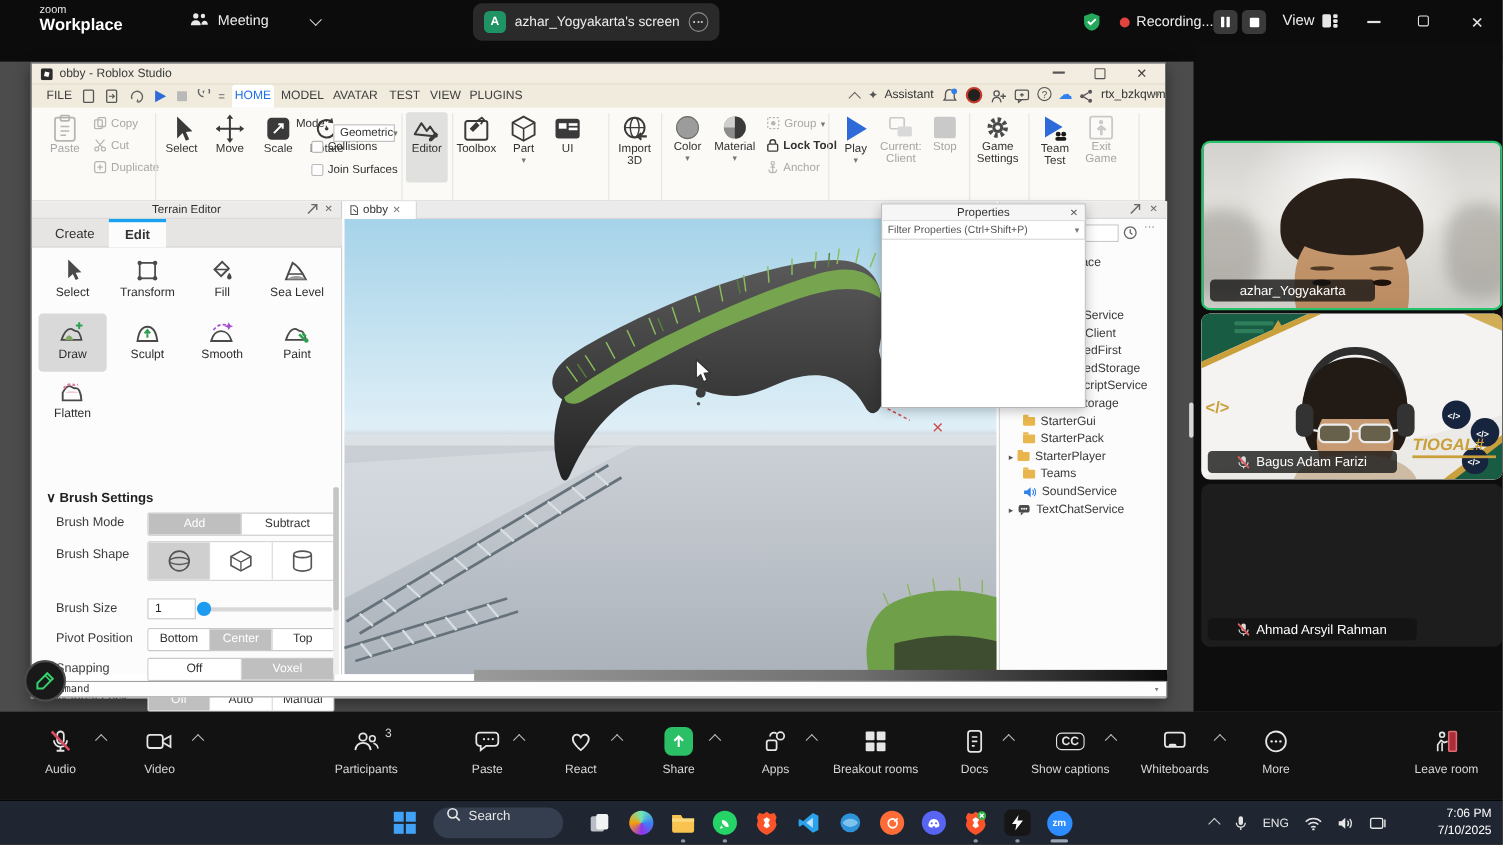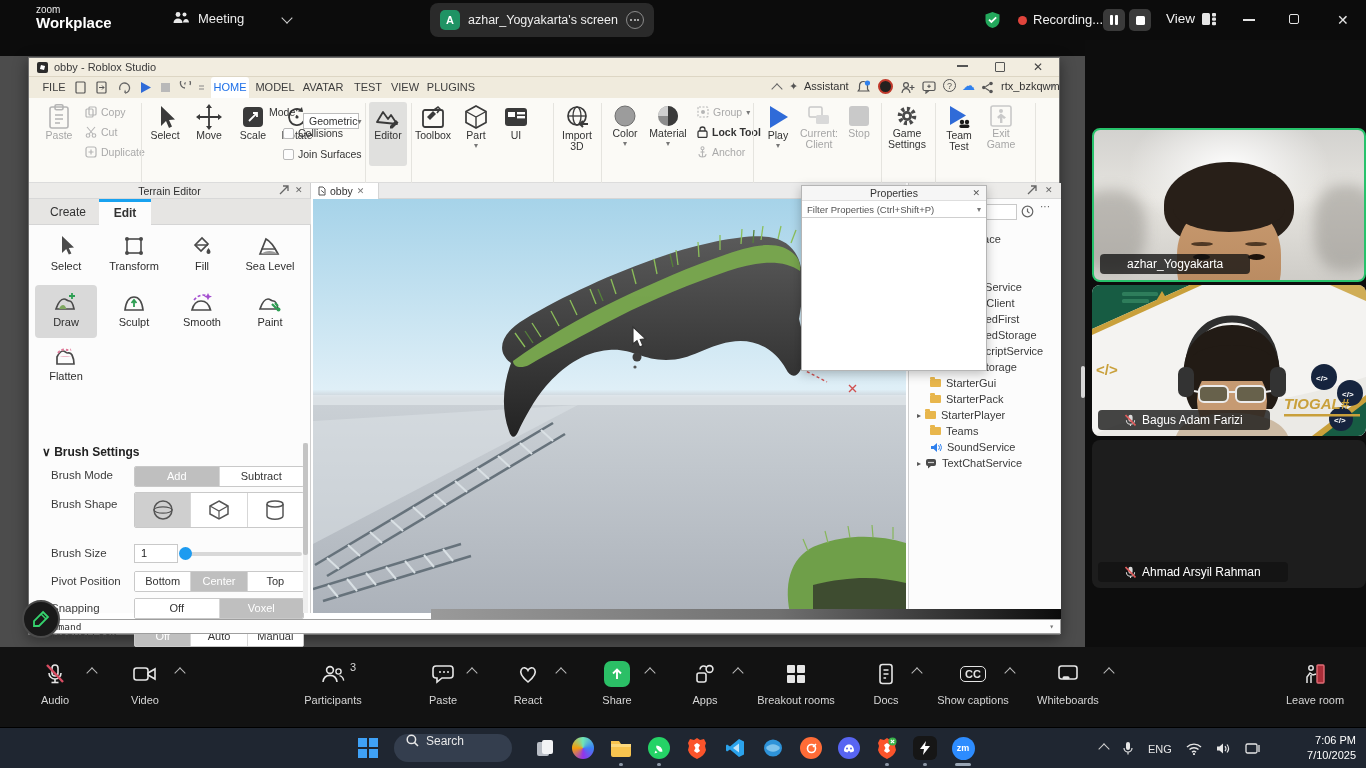--- a/index.html
+++ b/index.html
@@ -1016,20 +1016,31 @@
     <div class="zitem" style="left:1068px">
       <div class="iconbox">
           <svg width="24" height="24" viewBox="0 0 24 24">
             <rect x="3" y="4" width="18" height="13" rx="2.5" fill="none" stroke="#E5E5E5" stroke-width="1.6"></rect>
             <rect x="6.5" y="14.2" width="7" height="3" rx="1.5" fill="#E5E5E5"></rect>
           </svg>
         </div>
       <div class="lbl">Whiteboards</div>
       <div class="zchev" style="right:10px"></div>
     </div>
+    <div class="zitem" style="left:1160px">
+      <div class="iconbox">
+          <svg width="24" height="24" viewBox="0 0 24 24">
+            <circle cx="12" cy="12" r="9" fill="none" stroke="#E5E5E5" stroke-width="1.6"></circle>
+            <circle cx="8" cy="12" r="1.1" fill="#E5E5E5"></circle>
+            <circle cx="12" cy="12" r="1.1" fill="#E5E5E5"></circle>
+            <circle cx="16" cy="12" r="1.1" fill="#E5E5E5"></circle>
+          </svg>
+        </div>
+      <div class="lbl">More</div>
+    </div>
     <div class="zitem" style="left:1315px">
       <div class="iconbox">
           <svg width="24" height="24" viewBox="0 0 24 24">
             <rect x="14" y="3" width="7" height="18" rx="1" fill="#C6333F" opacity=".85"></rect>
             <rect x="14" y="3" width="7" height="18" rx="1" fill="none" stroke="#E06C75" stroke-width="1.4"></rect>
             <circle cx="8" cy="6" r="2.2" fill="none" stroke="#E5E5E5" stroke-width="1.5"></circle>
             <path d="M4 21v-6l3-4 3 2 3-1" fill="none" stroke="#E5E5E5" stroke-width="1.5"></path>
             <path d="M8 13v8" stroke="#E5E5E5" stroke-width="1.5"></path>
           </svg>
         </div>

